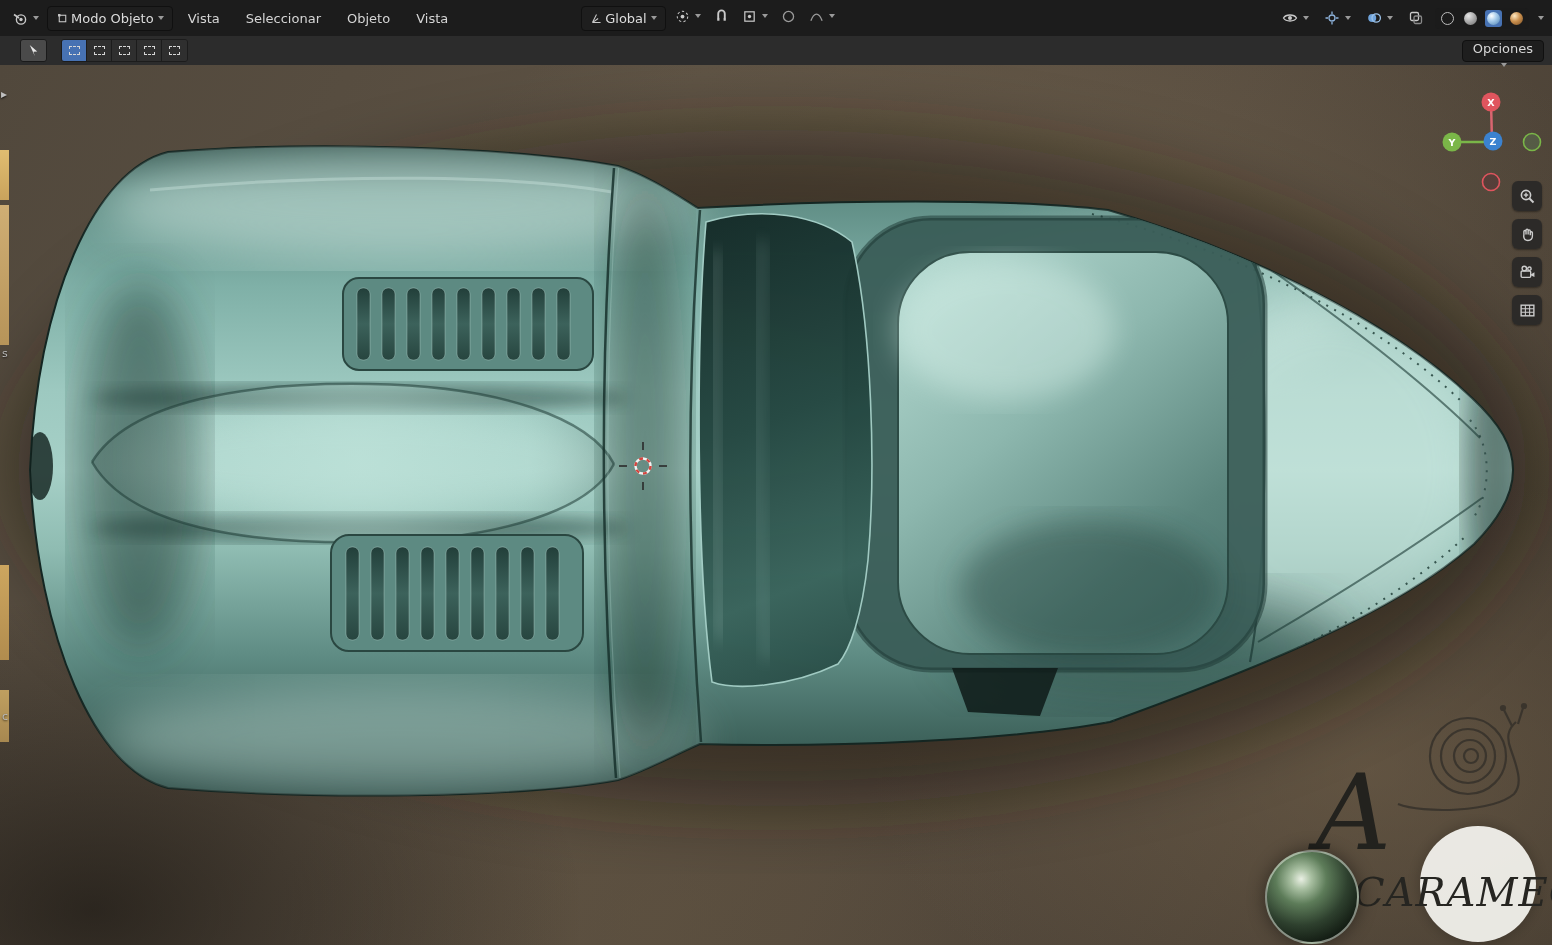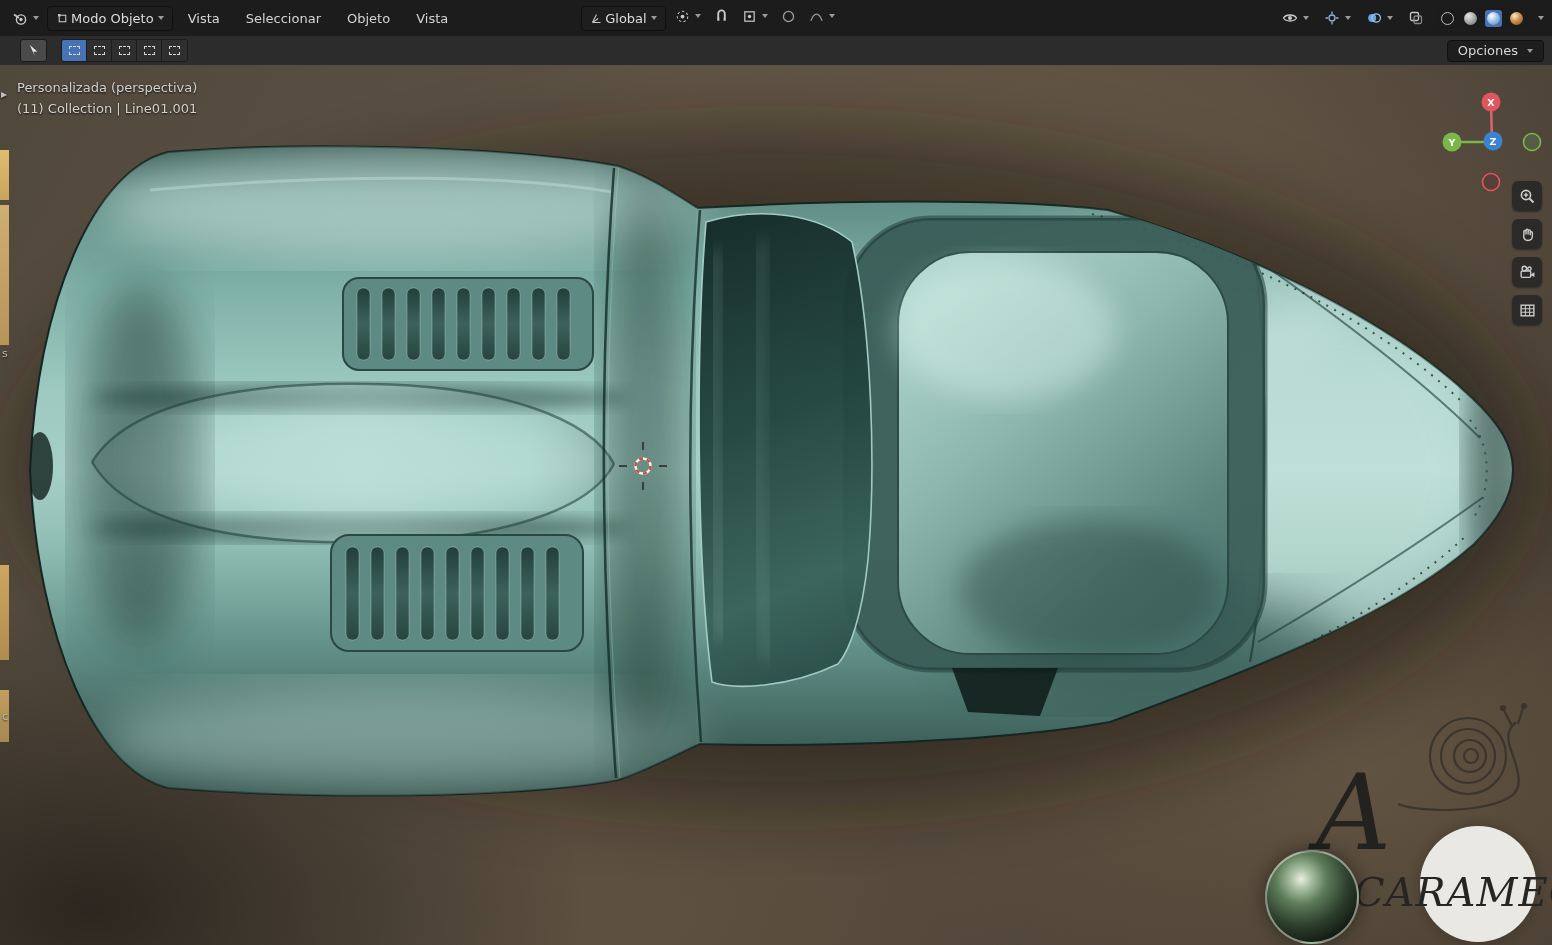--- a/index.html
+++ b/index.html
@@ -33,21 +33,21 @@
     padding:0 8px; position:relative; z-index:30; color:#d7d7d7; font-size:13px;}
   .toolbtn { width:27px; height:23px; background:#4a4a4a; border:1px solid #1a1a1a;
     border-radius:3px; display:flex; align-items:center; justify-content:center; margin-left:12px;}
   .selmodes { display:flex; margin-left:14px; border-radius:3px; overflow:hidden; border:1px solid #1c1c1c;}
   .selmode { width:25px; height:21px; background:#2f2f2f; display:flex; align-items:center;
     justify-content:center; border-right:1px solid #1c1c1c;}
   .selmode:last-child { border-right:none;}
   .selmode.active { background:#4772b3;}
   .dsq { width:11px; height:9px; border:1px dashed #d6d6d6;}
   .opciones { margin-left:auto; display:flex; align-items:center; gap:7px; height:22px;
-    padding:0 10px; background:#1e1e1e; border:1px solid #101010; border-radius:4px;}
+    padding:0 10px; background:#1e1e1e; border:1px solid #101010; border-radius:4px;flex-direction:column;}
 
   
   .viewport { position:relative; width:1552px; height:880px; overflow:hidden;
     background:
       radial-gradient(900px 520px at 66% 26%, rgba(128,112,88,.45), rgba(0,0,0,0) 70%),
       radial-gradient(760px 460px at 88% 80%, rgba(120,102,78,.50), rgba(0,0,0,0) 65%),
       radial-gradient(820px 520px at 6% 96%, rgba(10,8,6,.58), rgba(0,0,0,0) 60%),
       radial-gradient(620px 420px at 42% 97%, rgba(98,84,63,.40), rgba(0,0,0,0) 60%),
       linear-gradient(118deg,#51483c 0%,#5d5244 35%,#564b3e 62%,#443b30 100%);
   }
@@ -377,24 +377,20 @@
       <g>
         <line x1="643" y1="450" x2="643" y2="442" stroke="#2a2a2a" stroke-width="1.6"></line>
         <line x1="643" y1="482" x2="643" y2="490" stroke="#2a2a2a" stroke-width="1.6"></line>
         <line x1="627" y1="466" x2="619" y2="466" stroke="#2a2a2a" stroke-width="1.6"></line>
         <line x1="659" y1="466" x2="667" y2="466" stroke="#2a2a2a" stroke-width="1.6"></line>
         <circle cx="643" cy="466" r="7.5" fill="none" stroke="#f2f2f2" stroke-width="2.4"></circle>
         <circle cx="643" cy="466" r="7.5" fill="none" stroke="#d4453f" stroke-width="2.4" stroke-dasharray="3.9 3.9"></circle>
       </g>
     </svg>
 
-    <div class="vplabels">
-      <div>Personalizada (perspectiva)</div>
-      <div>(11) Collection | Line01.001</div>
-    </div>
 
     <span class="expand-arrow">▸</span>
     <div class="lstrip a1"></div>
     <div class="lstrip a2"></div>
     <div class="lstrip a3"></div>
     <div class="lstrip a4"></div>
     <span class="lletter" style="top:282px">s</span>
     <span class="lletter" style="top:645px">c</span>
 
     <svg class="gizmo" width="108" height="118" viewBox="0 0 108 118">

